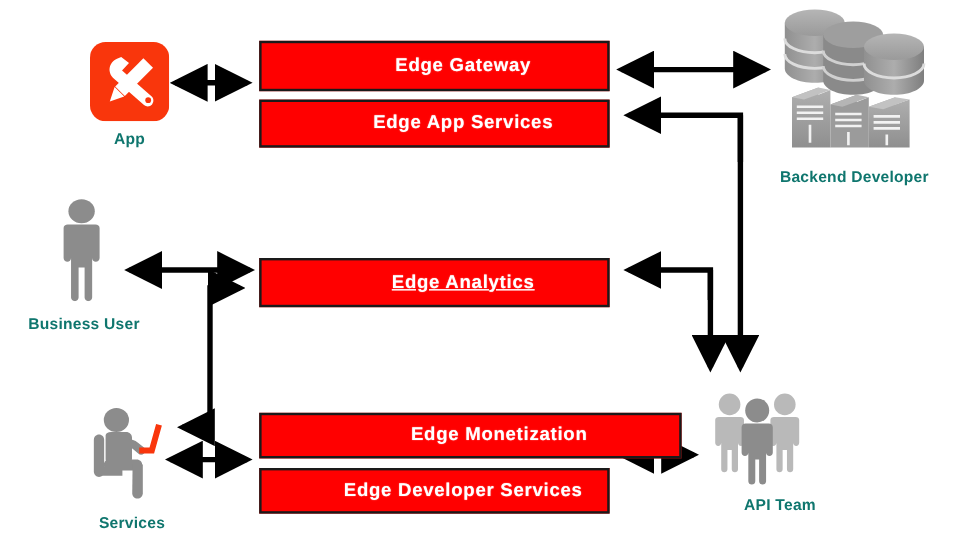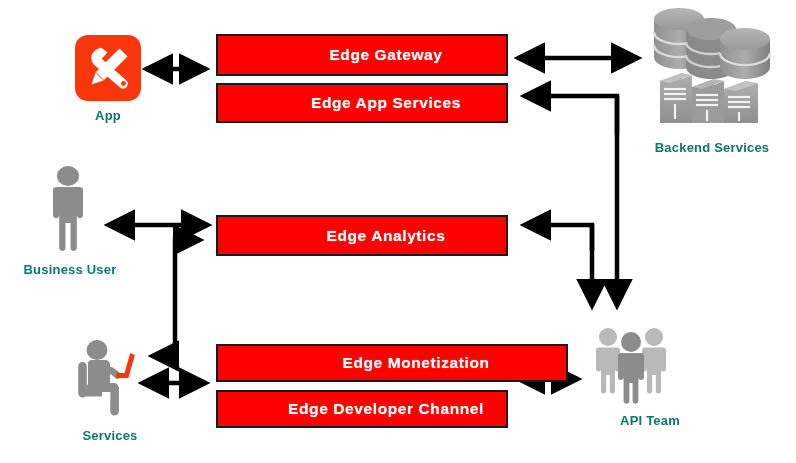--- a/index.html
+++ b/index.html
@@ -113,30 +113,30 @@
   </svg>
 
   <div class="box" style="left:216px; top:34px; width:292px; height:42px;">
     <span>Edge Gateway</span>
   </div>
 
   <div class="box" style="left:216px; top:83px; width:292px; height:40px;align-items:center;">
     <span>Edge App Services</span>
   </div>
 
-  <div class="box" style="left:216px; top:215px; width:292px; height:41px;">
+  <div class="box" style="left:216px; top:215px; width:292px; height:41px;text-decoration:underline;">
     <span>Edge Analytics</span>
   </div>
 
   <div class="box" style="left:216px; top:344px; width:352px; height:38px;">
     <span>Edge Monetization</span>
   </div>
 
   <div class="box" style="left:216px; top:390px; width:292px; height:38px;">
-    <span>Edge Developer Channel</span>
+    <span>Edge Developer Services</span>
   </div>
 
   <div class="icon-wrap" style="left:75px; top:35px;">
     <svg width="66" height="66" viewBox="0 0 66 66" xmlns="http://www.w3.org/2000/svg">
       <rect x="0" y="0" width="66" height="66" rx="13" ry="13" fill="#f9360c"></rect>
       <g fill="#ffffff">
 
         <path d="M44.5,13.5 L52.5,21.5 L29,45 L21,37 Z"></path>
         <path d="M20.5,37.5 L28.5,45.5 L16.5,49.5 Z"></path>
 
@@ -260,21 +260,21 @@
         <path d="M76,84 L98,76 L110,78 L88,86 Z" fill="#c2c2c2"></path>
         <g stroke="#f2f2f2" stroke-width="2.2">
           <line x1="80" y1="92" x2="102" y2="92"></line>
           <line x1="80" y1="97" x2="102" y2="97"></line>
           <line x1="80" y1="102" x2="102" y2="102"></line>
         </g>
         <line x1="91" y1="107" x2="91" y2="116" stroke="#f2f2f2" stroke-width="2.2"></line>
       </g>
     </svg>
   </div>
-  <div class="node-label" style="left:628px; top:140px; width:168px;">Backend Services</div>
+  <div class="node-label" style="left:628px; top:140px; width:168px;">Backend Developer</div>
 
   <div class="icon-wrap" style="left:588px; top:325px;">
     <svg width="86" height="82" viewBox="0 0 86 82" xmlns="http://www.w3.org/2000/svg">
 
       <g fill="#b9b9b9">
         <circle cx="20" cy="12" r="9"></circle>
         <path d="M8,25 C8,23.4 9.3,22.4 11,22.4 L29,22.4 C30.8,22.4 32,23.4 32,25
                  L32,44 C32,45.6 30.9,46.6 29.5,46.6 C28.1,46.6 27,45.6 27,44
                  L27,34 L27,66 C27,67.4 25.9,68.5 24.4,68.5 C22.9,68.5 21.8,67.4 21.8,66
                  L21.8,50 L18.2,50 L18.2,66 C18.2,67.4 17.1,68.5 15.6,68.5

